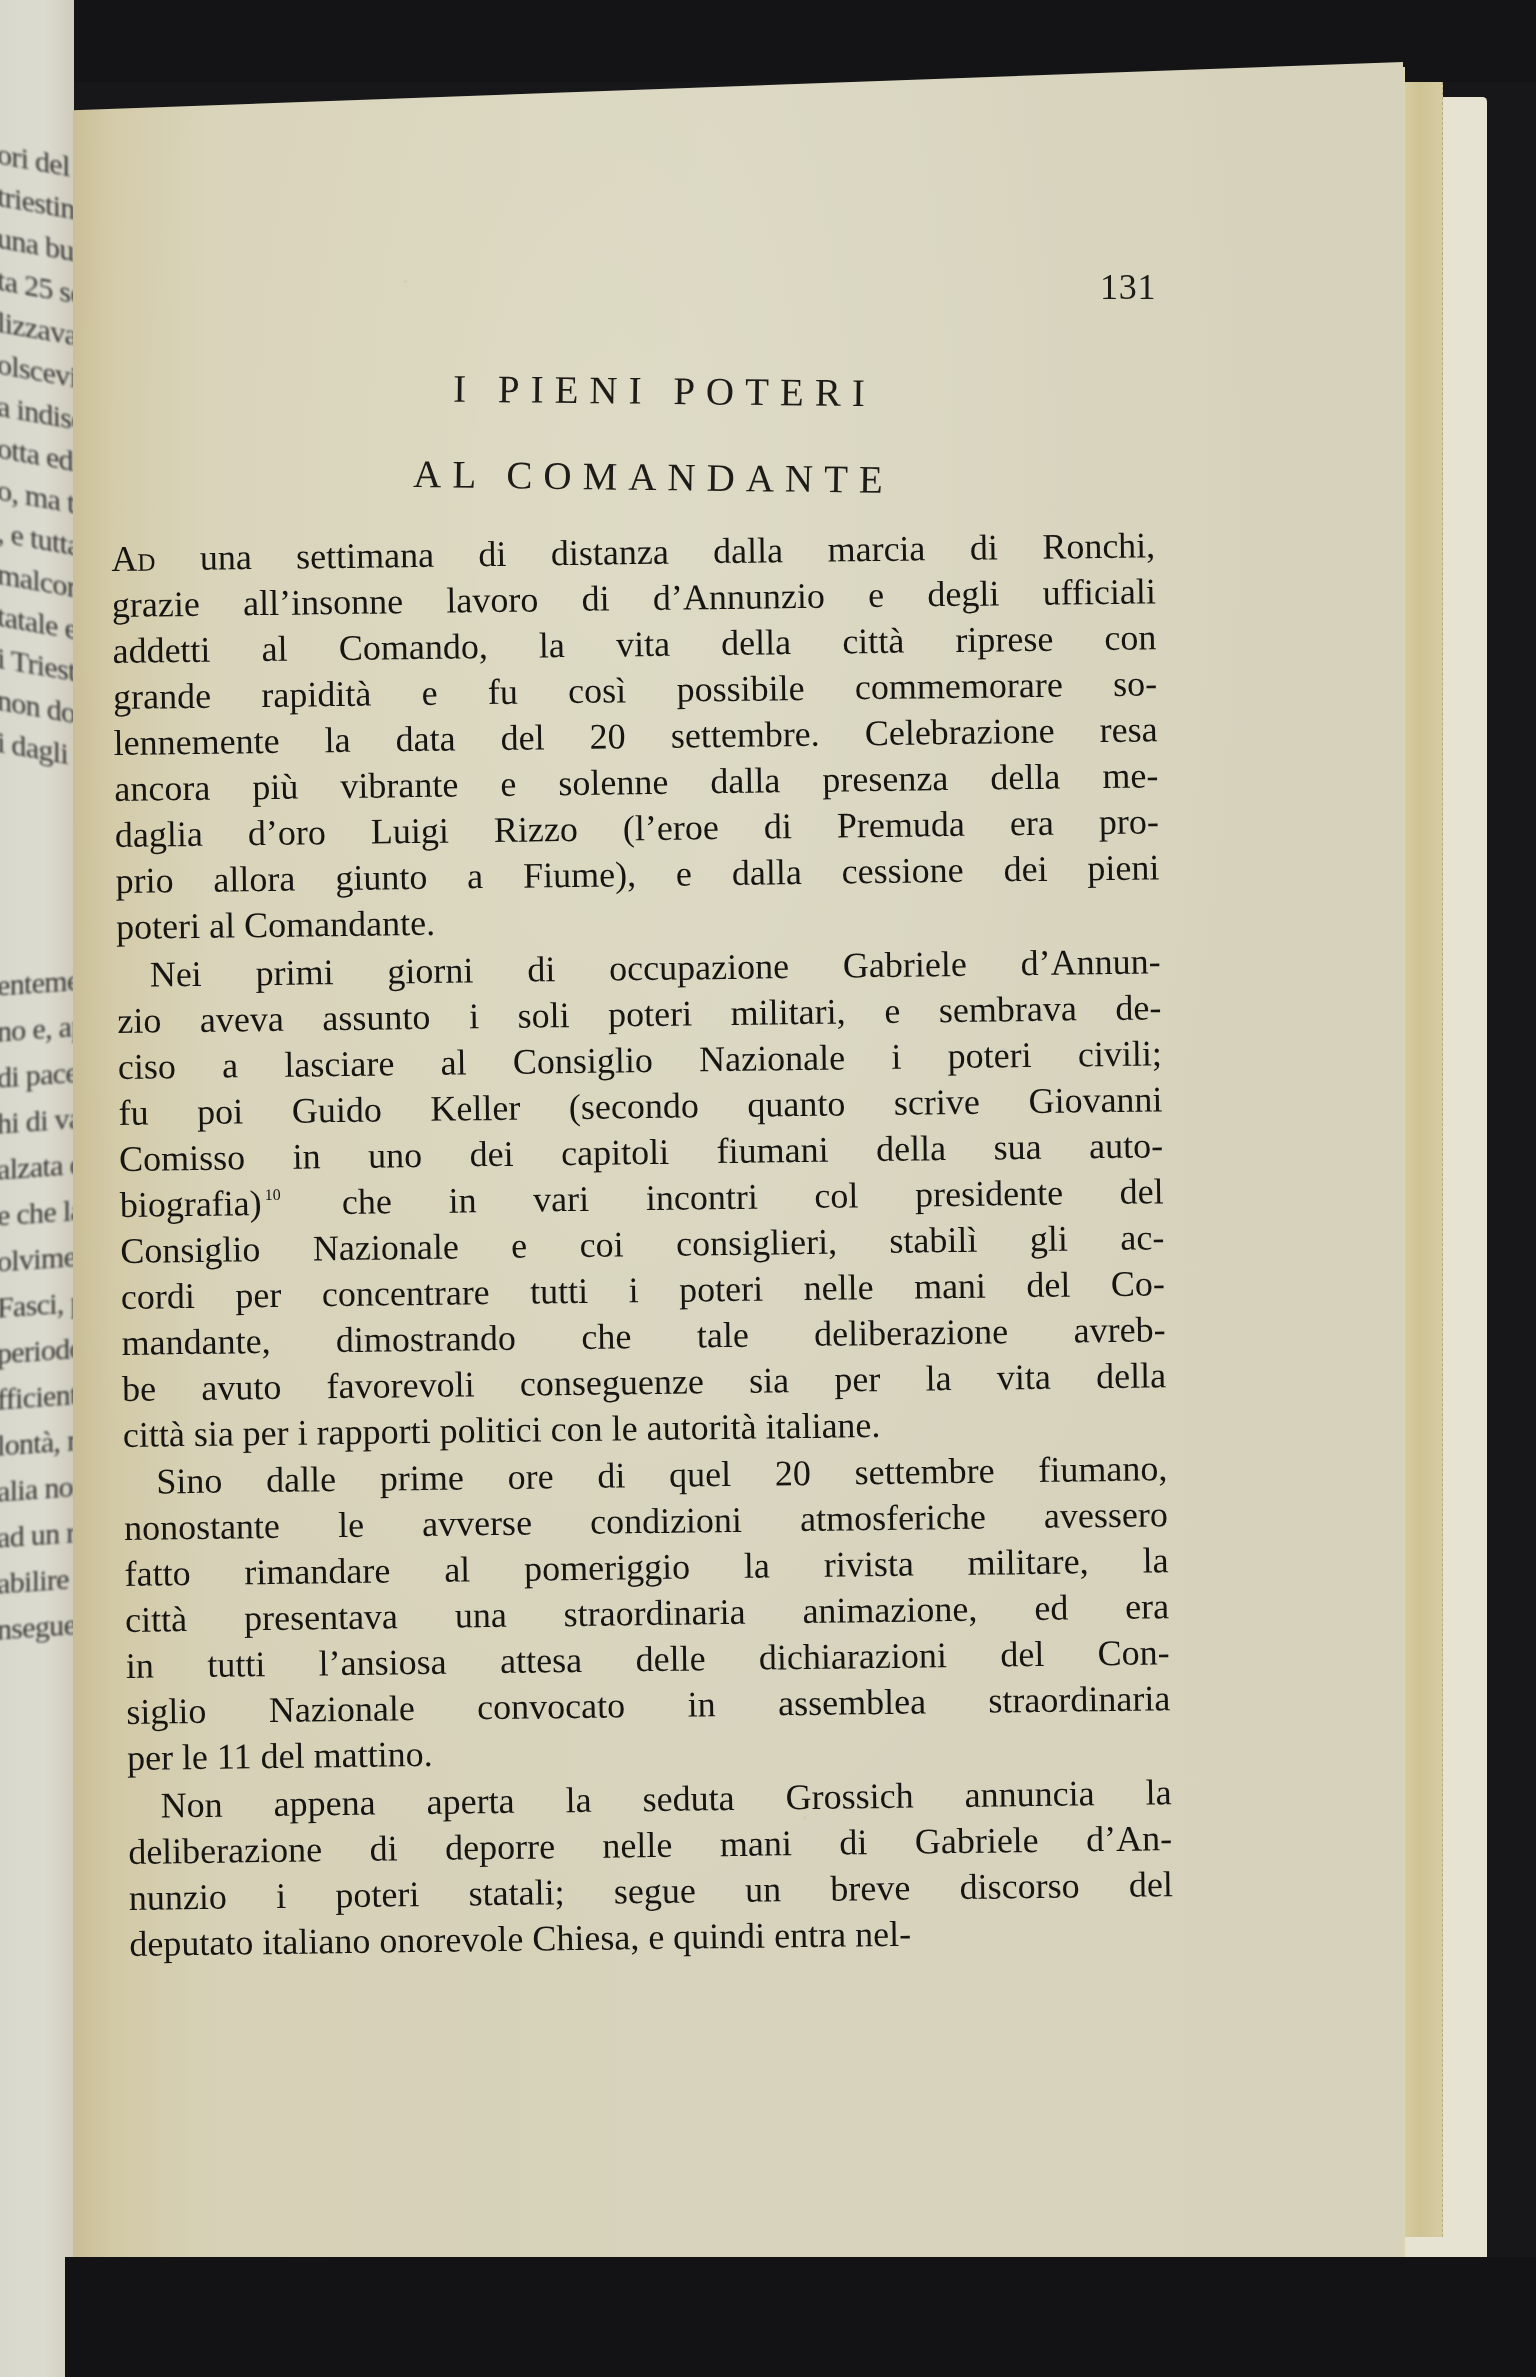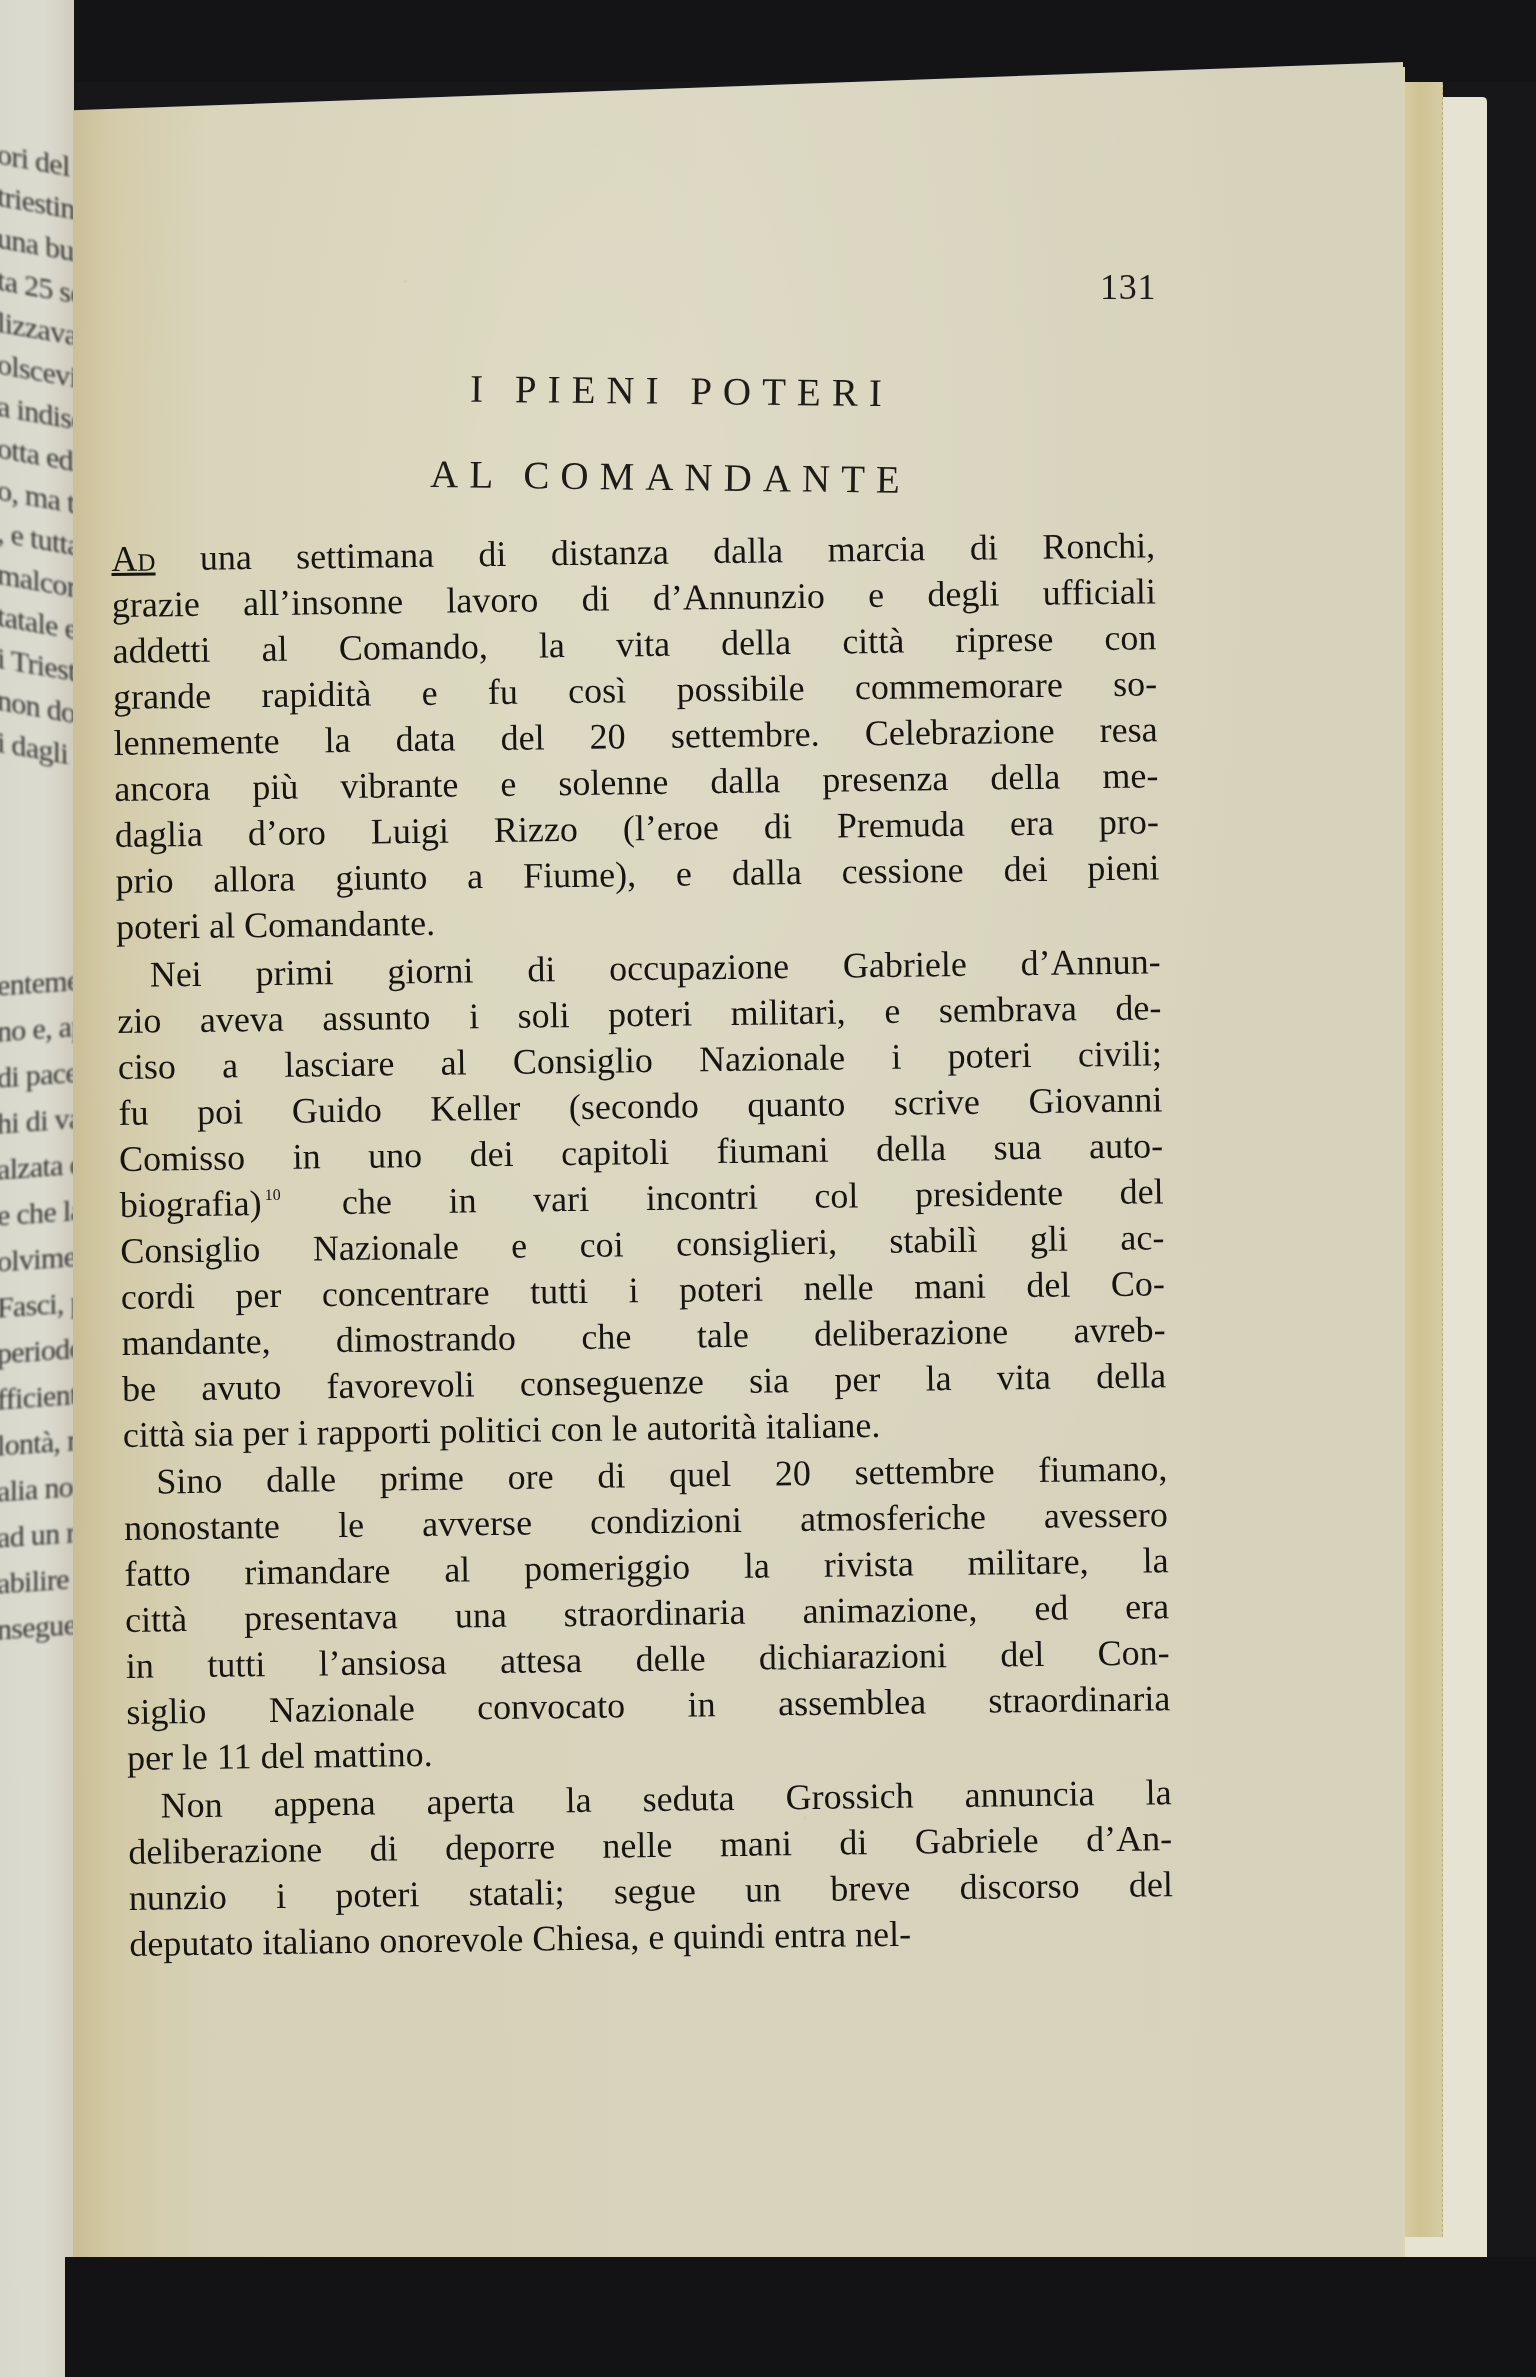--- a/index.html
+++ b/index.html
@@ -119,21 +119,21 @@
       left: 1100px;
       top: 266px;
       font-size: 36px;
       color: #1d1c18;
       letter-spacing: 0.7px;
       z-index: 2;
     }
 
     .chapter-title {
       position: absolute;
-      left: 314px;
+      left: 297px;
       top: 361px;
       width: 713px;
       z-index: 2;
       color: #1d1c18;
     }
     .chapter-title .t1 {
       display: block;
       font-size: 39px;
       letter-spacing: 11px;
       text-align: center;
@@ -173,21 +173,20 @@
       text-align-last: left;
     }
     .body-text .line.indent {
       padding-left: 33px;
     }
     .body-text .para {
       margin-bottom: 1.5px;
     }
     .smallcaps-initial {
       font-variant: small-caps;
-      text-decoration: underline;
     }
     sup.fn {
       font-size: 16px;
       vertical-align: 15px;
       line-height: 0;
       margin: 0 4.5px 0 3px;
     }
 
     
     .bottom-gap {

